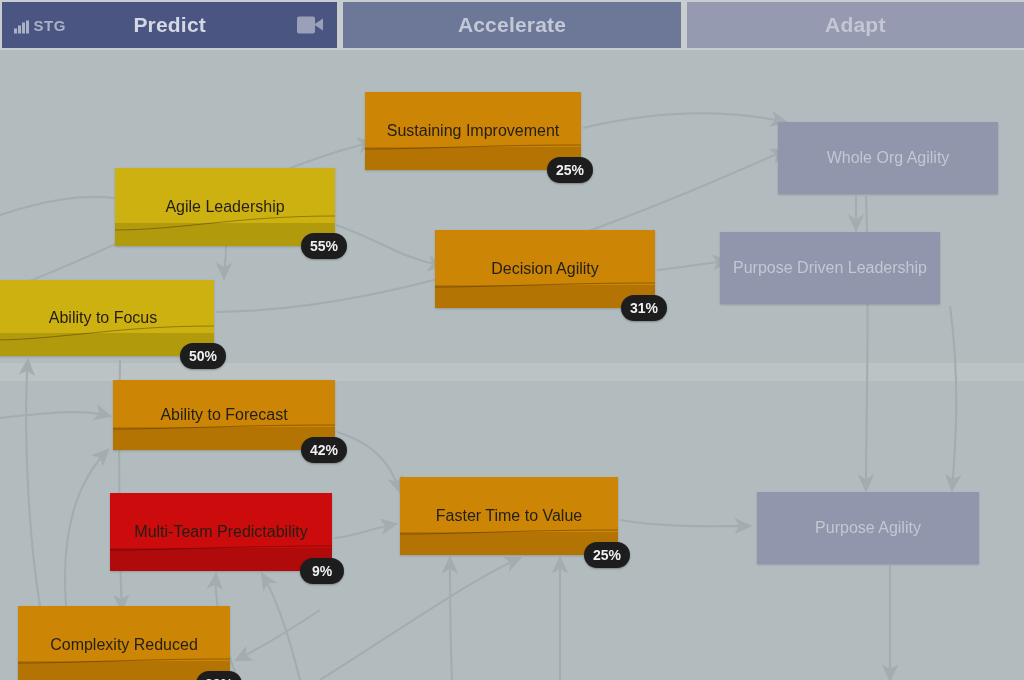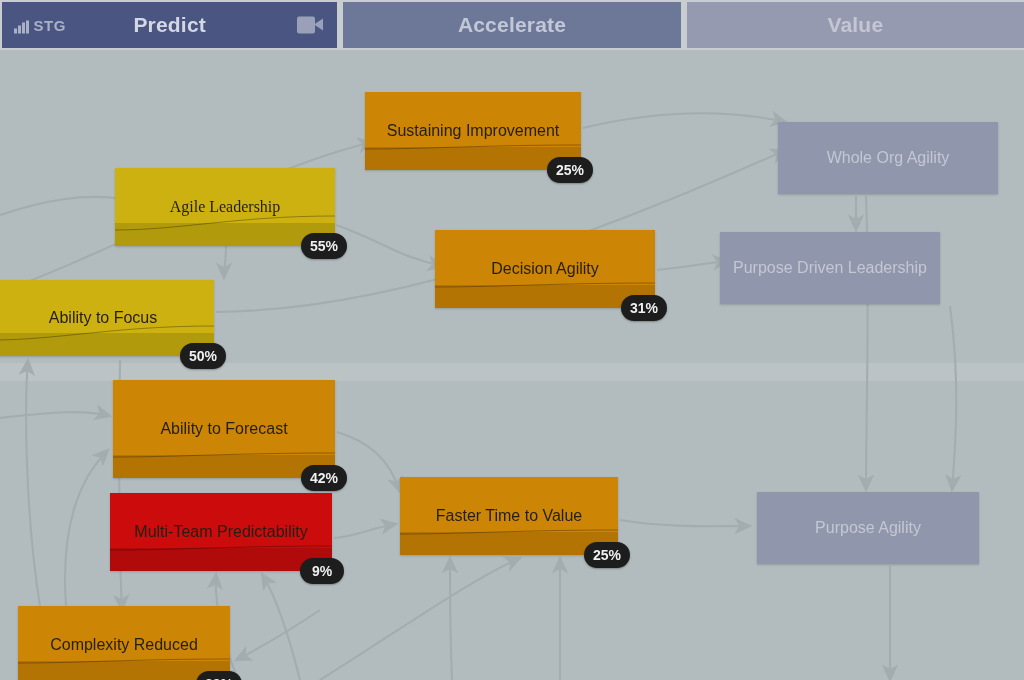--- a/index.html
+++ b/index.html
@@ -176,21 +176,21 @@
       <span>Predict</span>
       <span class="vid-icon">
         <span class="body"></span>
           <span class="lens"></span>
       </span>
     </div>
     <div class="tab t1" style="background: rgb(109, 120, 153); color: rgb(195, 200, 214);">
       <span>Accelerate</span>
     </div>
     <div class="tab t2" style="background: rgb(149, 154, 176); color: rgb(196, 199, 211);">
-      <span>Value</span>
+      <span>Adapt</span>
     </div>
   </div>
 
   <div id="canvas" style="background: rgb(178, 188, 190);">
     <div id="band" style="background: rgb(188, 195, 196);"></div>
     <svg id="edges" width="1024" height="630">
       <defs>
         <marker id="ah" markerWidth="9" markerHeight="9" refX="7.4" refY="4.5" orient="auto">
           <path d="M0,0.6 L8.6,4.5 L0,8.4 L2.2,4.5 Z" fill="#a3adaf"></path>
         </marker>
@@ -227,21 +227,21 @@
           <div class="box" style="background: rgb(205, 133, 5);">
             <div class="fill" style="height: 23px; background: rgb(179, 116, 4);"></div>
             <svg class="wave" viewBox="0 0 100 16" preserveAspectRatio="none" style="bottom: 15px;">
               <path d="M0,10 C 30,10 55,6 100,6" fill="none" stroke="rgba(0,0,0,.30)" stroke-width="1" vector-effect="non-scaling-stroke"></path>
             </svg>
             <div class="label">Sustaining Improvement</div>
           </div>
           <div class="badge">25%</div>
         </div>
         <div class="node" style="left: 115px; top: 118px; width: 220px; height: 78px;">
-          <div class="box" style="background: rgb(205, 177, 16); font-family: Liberation Serif, serif;">
+          <div class="box" style="background: rgb(205, 177, 16);">
             <div class="fill" style="height: 23px; background: rgb(178, 154, 13);"></div>
             <svg class="wave" viewBox="0 0 100 16" preserveAspectRatio="none" style="bottom: 15px;">
               <path d="M0,15 C 30,15 55,1 100,1" fill="none" stroke="rgba(0,0,0,.30)" stroke-width="1" vector-effect="non-scaling-stroke"></path>
             </svg>
             <div class="label">Agile Leadership</div>
           </div>
           <div class="badge">55%</div>
         </div>
         <div class="node" style="left: -8px; top: 230px; width: 222px; height: 76px;">
           <div class="box" style="background: rgb(205, 177, 16);">
@@ -256,21 +256,21 @@
         <div class="node" style="left: 435px; top: 180px; width: 220px; height: 78px;">
           <div class="box" style="background: rgb(205, 133, 5);">
             <div class="fill" style="height: 23px; background: rgb(179, 116, 4);"></div>
             <svg class="wave" viewBox="0 0 100 16" preserveAspectRatio="none" style="bottom: 15px;">
               <path d="M0,10 C 30,10 55,6 100,6" fill="none" stroke="rgba(0,0,0,.30)" stroke-width="1" vector-effect="non-scaling-stroke"></path>
             </svg>
             <div class="label">Decision Agility</div>
           </div>
           <div class="badge">31%</div>
         </div>
-        <div class="node" style="left: 113px; top: 330px; width: 222px; height: 98px;">
+        <div class="node" style="left: 113px; top: 330px; width: 222px; height: 70px;">
           <div class="box" style="background: rgb(205, 133, 5);">
             <div class="fill" style="height: 23px; background: rgb(179, 116, 4);"></div>
             <svg class="wave" viewBox="0 0 100 16" preserveAspectRatio="none" style="bottom: 15px;">
               <path d="M0,10 C 30,10 55,6 100,6" fill="none" stroke="rgba(0,0,0,.30)" stroke-width="1" vector-effect="non-scaling-stroke"></path>
             </svg>
             <div class="label">Ability to Forecast</div>
           </div>
           <div class="badge">42%</div>
         </div>
         <div class="node" style="left: 110px; top: 443px; width: 222px; height: 78px;">

